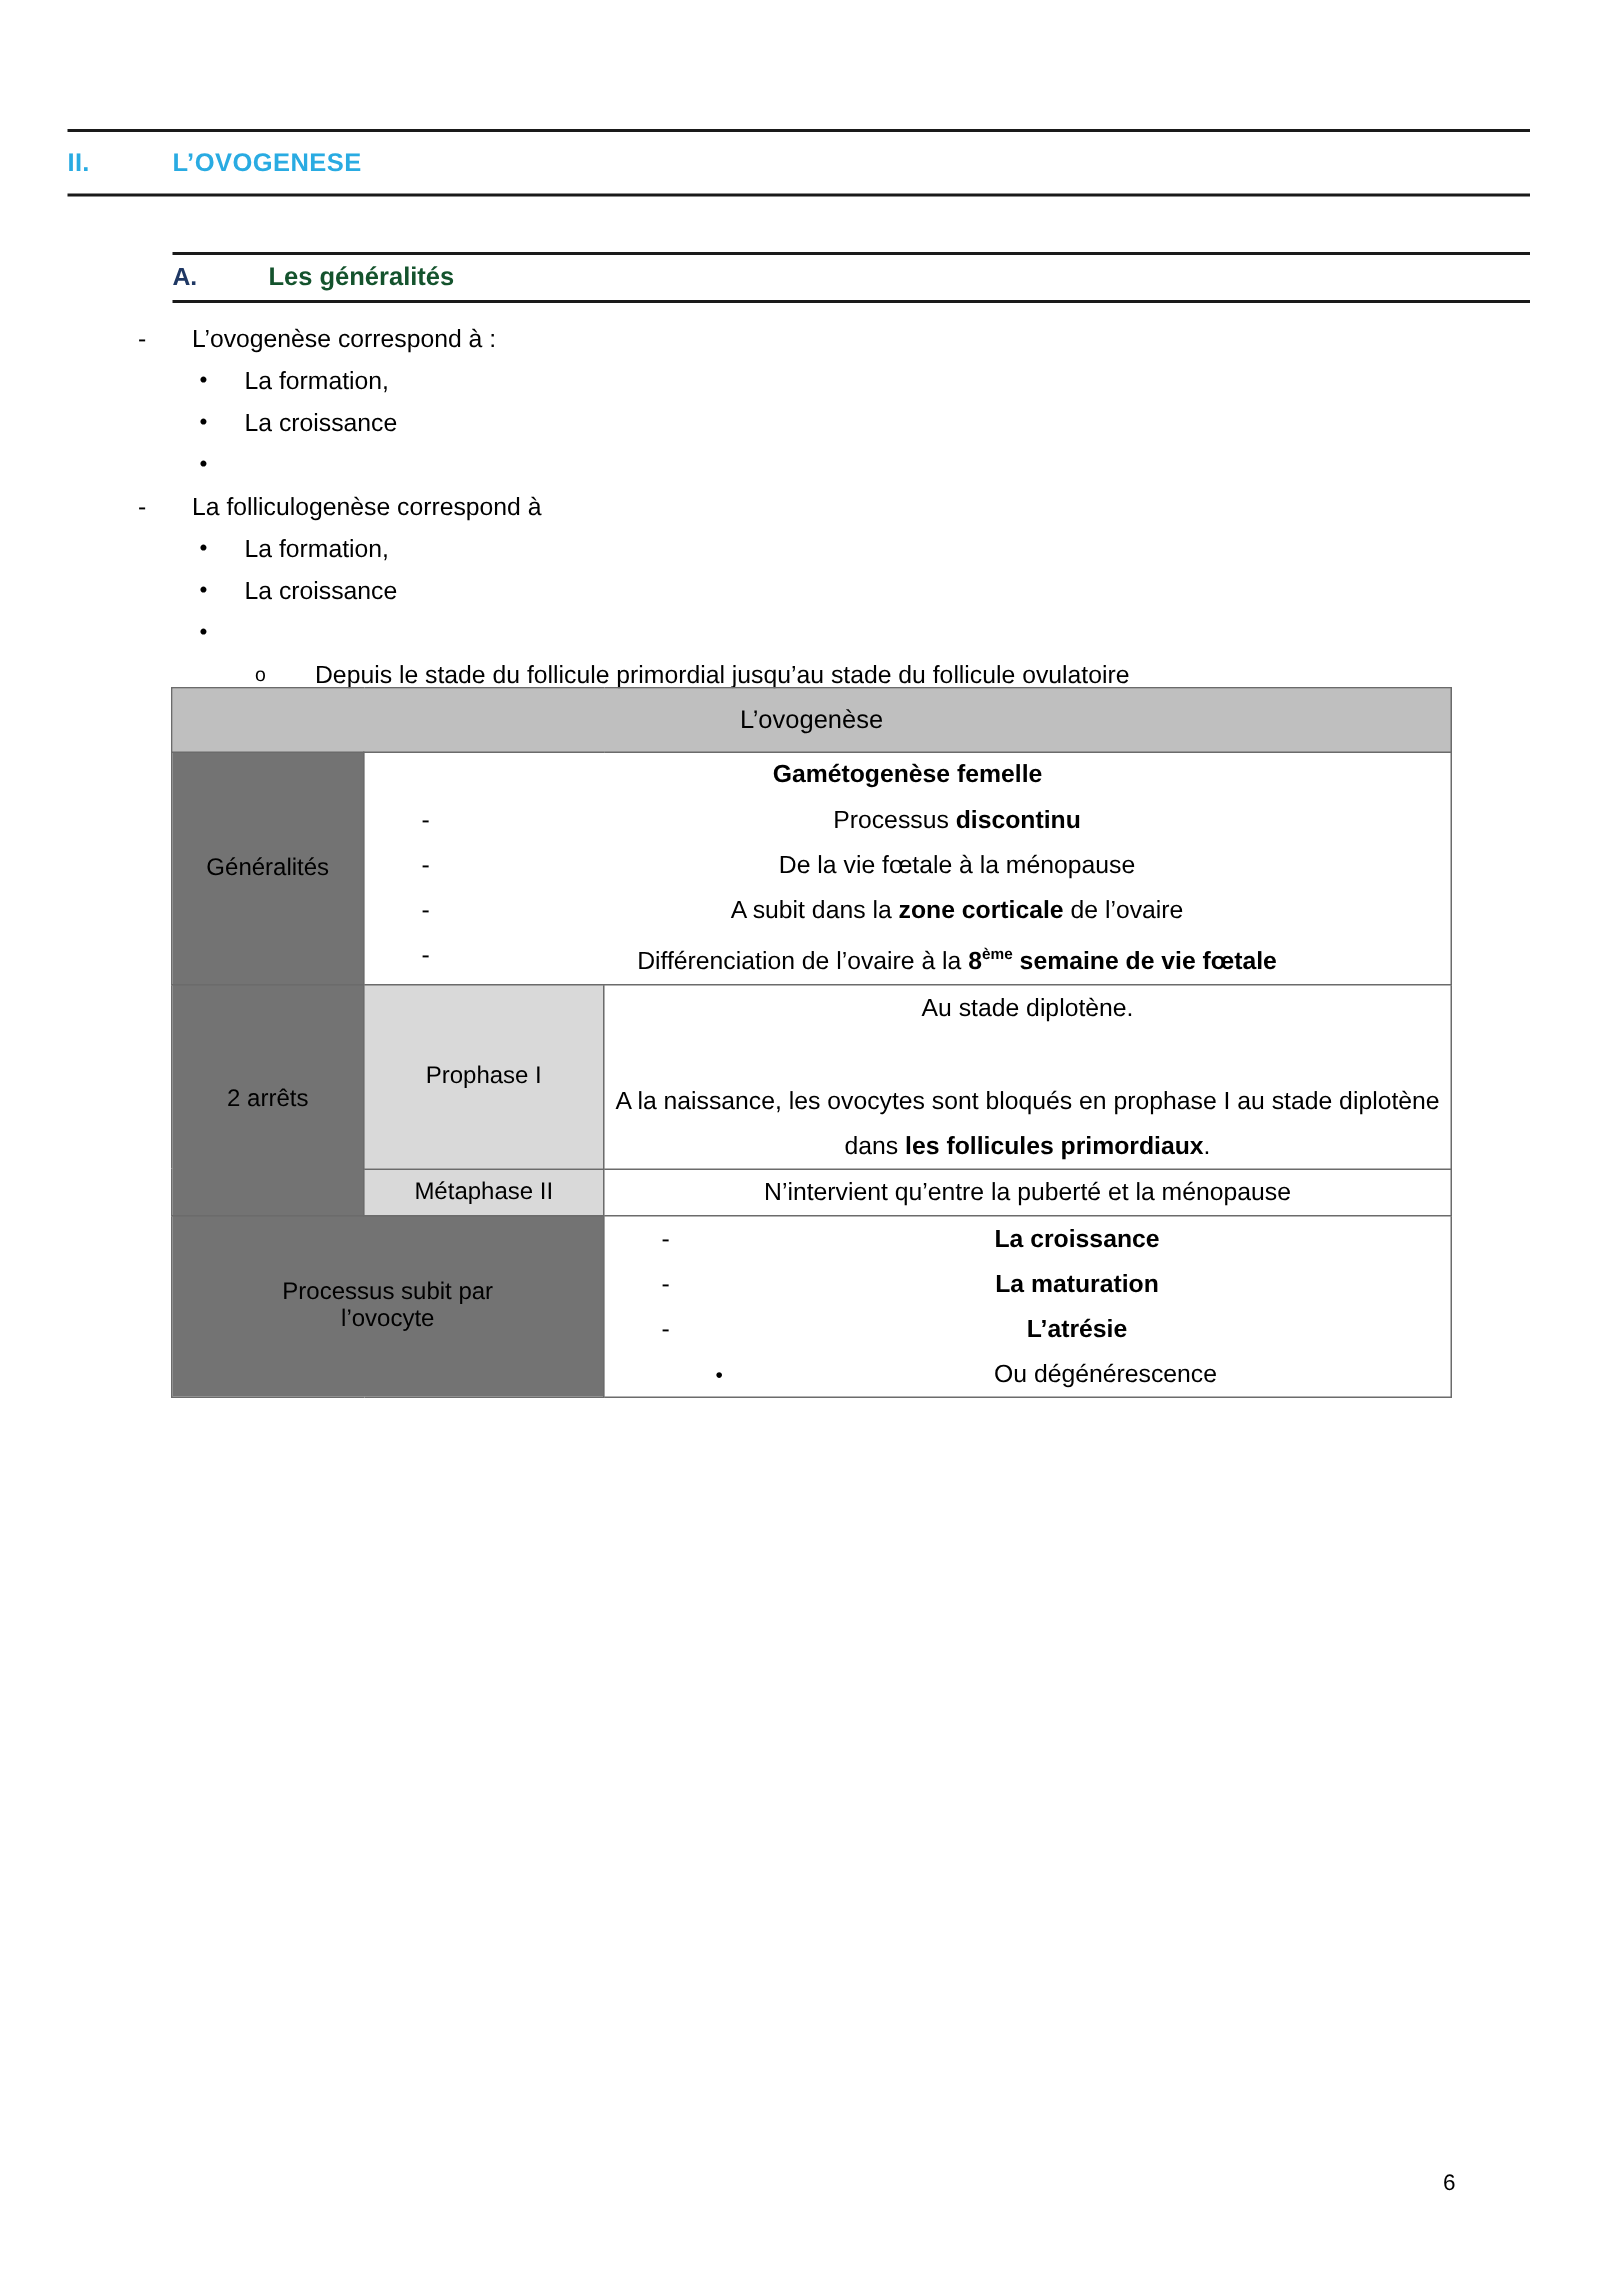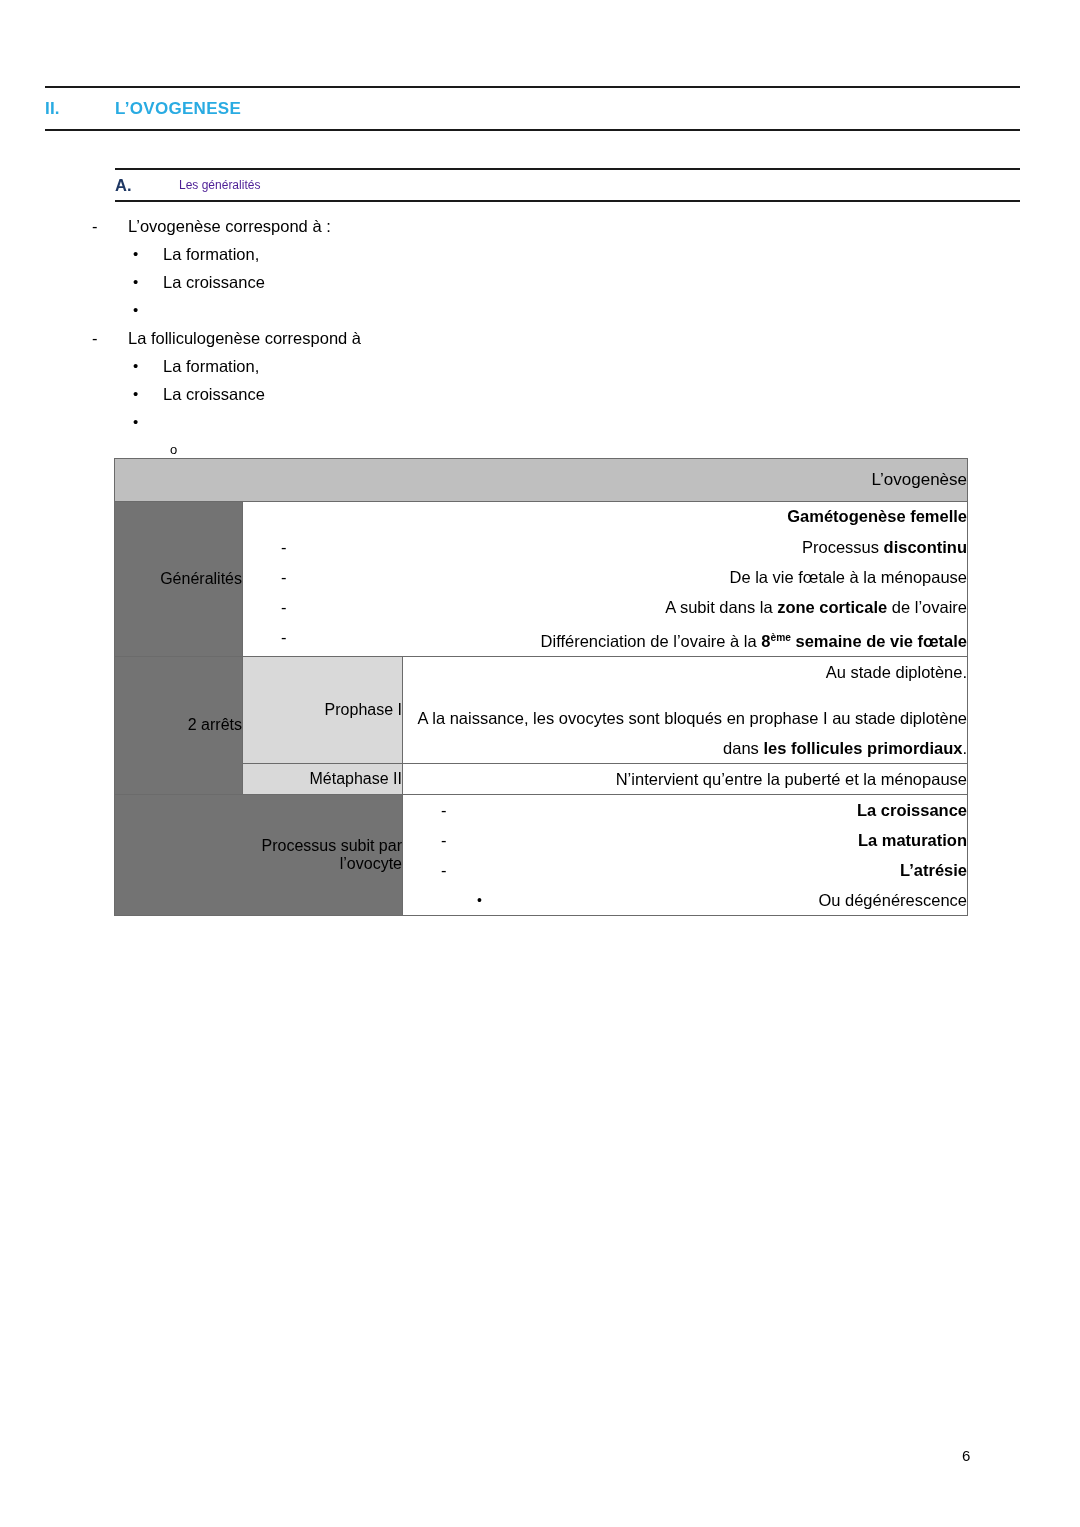--- a/index.html
+++ b/index.html
@@ -64,23 +64,23 @@
     align-items: center;
   }
   .h-sub .num {
     display: inline-block;
     width: 64px;
     font-size: 16.5px;
     font-weight: bold;
     color: #1F3864;
   }
   .h-sub .ttl {
-    font-size: 12px;
-    font-weight: normal;
-    color: #4c1d95;
+    font-size: 17px;
+    font-weight: bold;
+    color: #14532d;
   }
 
   
   .outline {
     position: absolute;
     left: 0;
     top: 212px;
     width: 1080px;
   }
   .li {
@@ -116,21 +116,21 @@
     width: 853px;
     border-collapse: collapse;
     table-layout: fixed;
     font-size: 16px;
   }
   .tbl td, .tbl th {
     border: 1.5px solid #6b6b6b;
     padding: 0;
     vertical-align: middle;
     font-weight: normal;
-    text-align: right;
+    text-align: center;
   }
   .cap {
     background: #BFBFBF;
     text-align: center;
     font-weight: bold;
     font-size: 17px;
     height: 42px;
     color: #000;
   }
   .lbl {
@@ -160,21 +160,21 @@
     font-size: 16.5px;
     display: block;
     margin-bottom: 2px;
   }
   .body-cell p {
     margin: 0;
     font-size: 16.5px;
     line-height: 30px;
   }
   .body-cell p.gap {
-    margin-top: 16px;
+    margin-top: 32px;
   }
   .dashlist {
     list-style: none;
     margin: 0;
     padding: 0;
   }
   .dashlist > li {
     position: relative;
     padding-left: 66px;
     font-size: 16.5px;
@@ -254,20 +254,21 @@
     </div>
     <div class="li lvl2">
       <span class="mark">•</span>
       <span class="txt">La croissance</span>
     </div>
     <div class="li lvl2">
       <span class="mark">•</span>
     </div>
     <div class="li lvl3">
       <span class="mark">o</span>
+      <span class="txt">Depuis le stade du follicule primordial jusqu’au stade du follicule ovulatoire</span>
     </div>
   </div>
 
   <table class="tbl">
     <colgroup>
       <col style="width:128px">
       <col style="width:160px">
       <col style="width:565px">
     </colgroup>
     <tbody>

